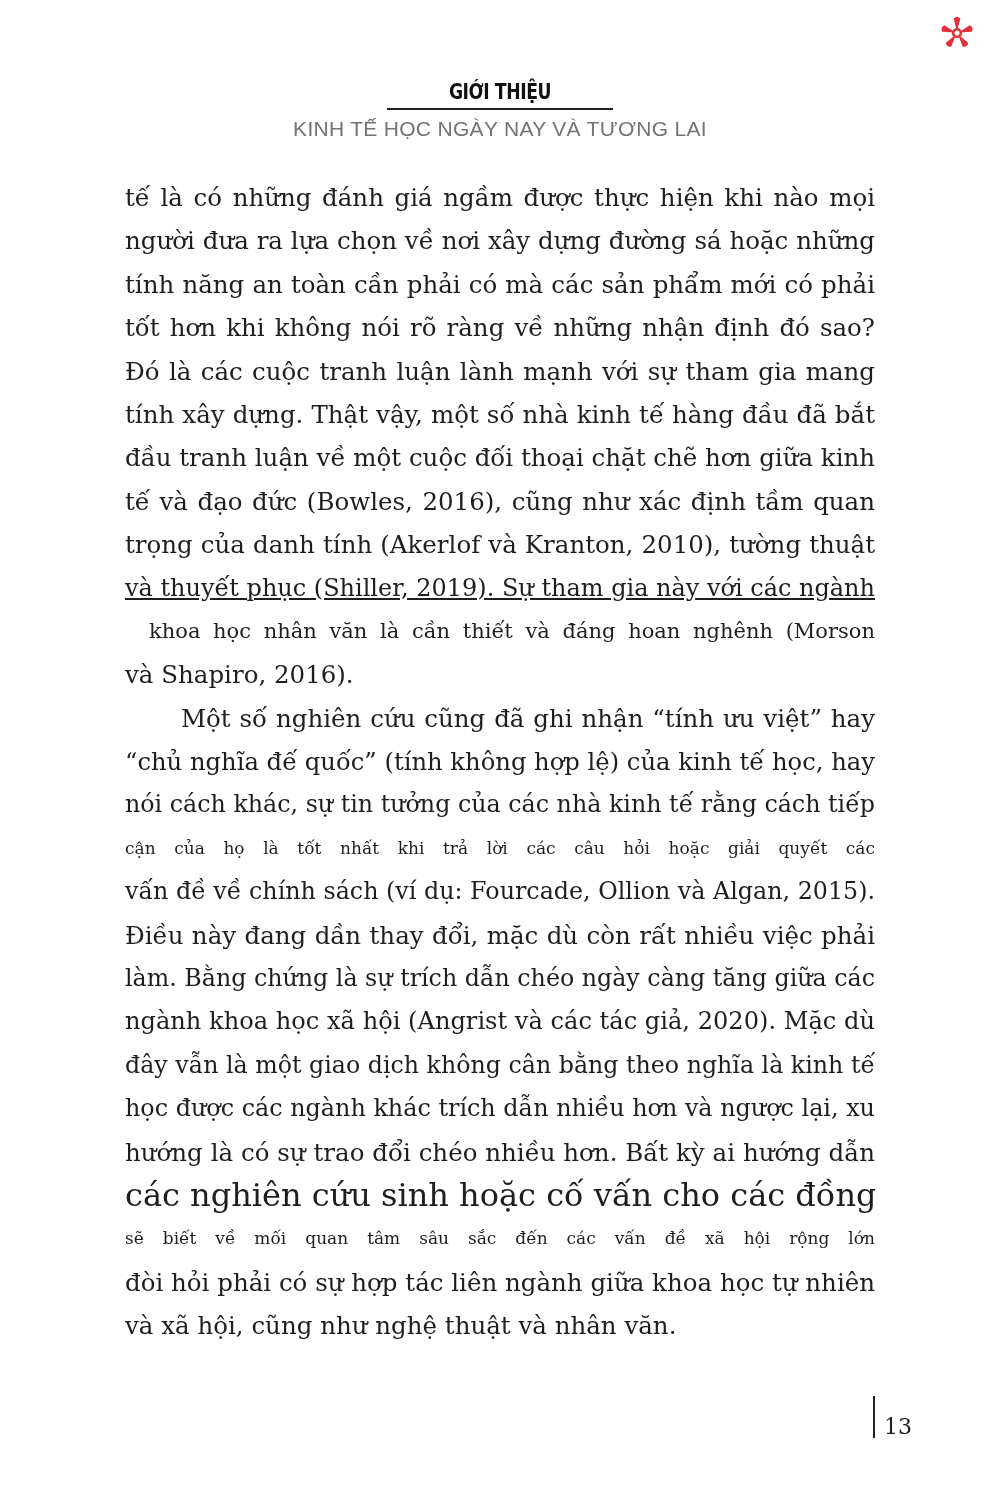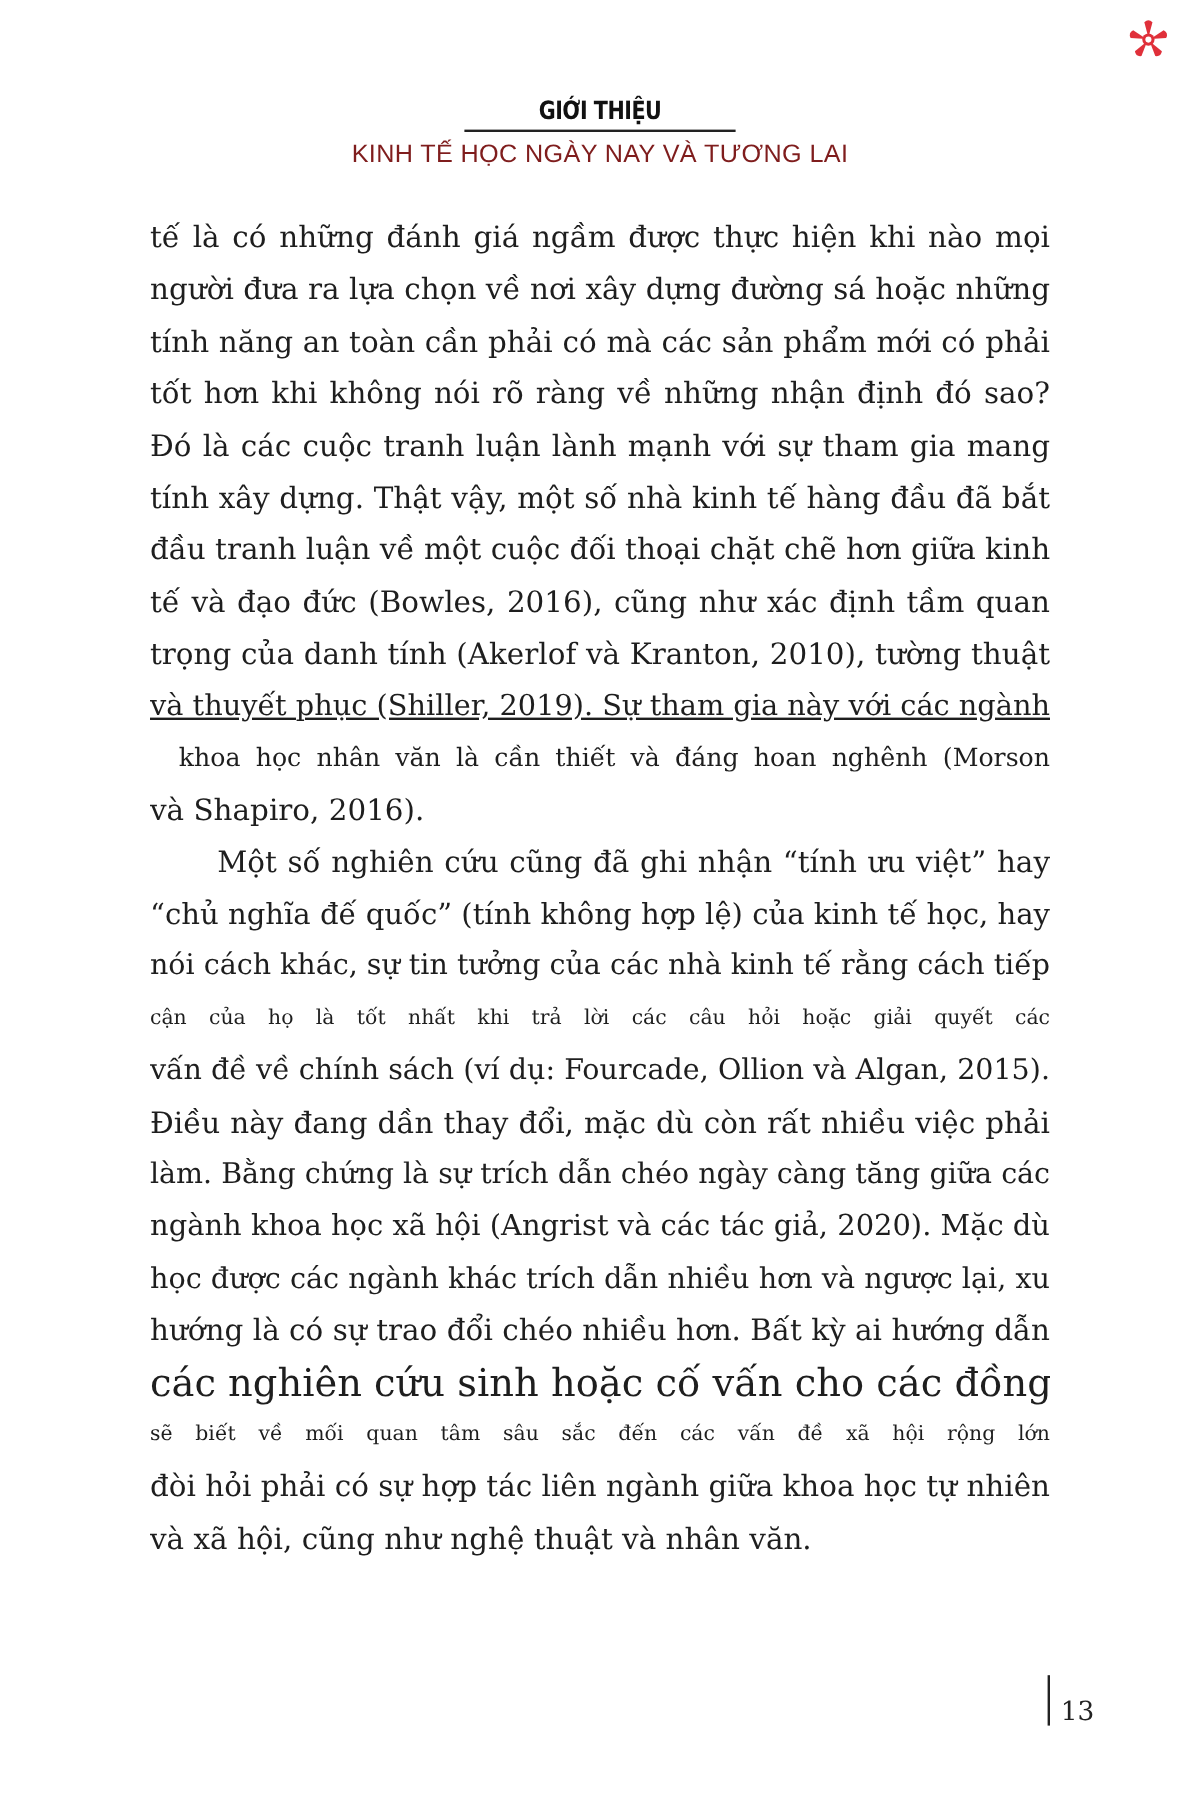--- a/index.html
+++ b/index.html
@@ -5,21 +5,21 @@
   html, body { margin: 0; padding: 0; background: #ffffff; }
   body { width: 1000px; height: 1499px; position: relative; overflow: hidden; }
   .logo { position: absolute; left: 940px; top: 16px; width: 34px; height: 34px; }
   .running-head { position: absolute; left: 0; width: 1000px; text-align: center; }
   .chapter {
     top: 80px; font-family: "DejaVu Sans", sans-serif; font-weight: bold;
     font-size: 21px; color: #111; letter-spacing: -0.5px; transform: scaleX(0.82);
   }
   .rule { position: absolute; left: 387px; top: 108px; width: 226px; height: 2px; background: #222; }
   .subtitle {
-    top: 117px; font-family: "Liberation Sans", sans-serif; font-size: 21px; color: #7f1d1d;
+    top: 117px; font-family: "Liberation Sans", sans-serif; font-size: 21px; color: #737373;
     letter-spacing: 0.3px;
   }
   .body-text {
     position: absolute; left: 125px; top: 176px; width: 750px;
     font-family: "DejaVu Serif", serif; font-size: 24.5px; color: #1e1e1e;
   }
   .line {
     height: 43.4px; line-height: 43.4px; white-space: nowrap;
     text-align: justify; text-align-last: justify; overflow: hidden;
     transform-origin: left center;
@@ -65,20 +65,21 @@
     <div class="line" style="letter-spacing: 0px; font-size: 21px; margin-left: 24px;">khoa học nhân văn là cần thiết và đáng hoan nghênh (Morson</div>
     <div class="line last">và Shapiro, 2016).</div>
     <div class="line indent">Một số nghiên cứu cũng đã ghi nhận “tính ưu việt” hay</div>
     <div class="line" style="letter-spacing: 0px; font-size: 24.25px;">“chủ nghĩa đế quốc” (tính không hợp lệ) của kinh tế học, hay</div>
     <div class="line" style="letter-spacing: 0px; font-size: 23.76px;">nói cách khác, sự tin tưởng của các nhà kinh tế rằng cách tiếp</div>
     <div class="line" style="letter-spacing: 0px; font-size: 17px;">cận của họ là tốt nhất khi trả lời các câu hỏi hoặc giải quyết các</div>
     <div class="line" style="letter-spacing: 0px; font-size: 23.79px;">vấn đề về chính sách (ví dụ: Fourcade, Ollion và Algan, 2015).</div>
     <div class="line">Điều này đang dần thay đổi, mặc dù còn rất nhiều việc phải</div>
     <div class="line" style="letter-spacing: 0px; font-size: 23.73px;">làm. Bằng chứng là sự trích dẫn chéo ngày càng tăng giữa các</div>
     <div class="line" style="letter-spacing: 0px; font-size: 24.12px;">ngành khoa học xã hội (Angrist và các tác giả, 2020). Mặc dù</div>
+    <div class="line" style="letter-spacing: 0px; font-size: 23.71px;">đây vẫn là một giao dịch không cân bằng theo nghĩa là kinh tế</div>
     <div class="line" style="letter-spacing: 0px; font-size: 23.86px;">học được các ngành khác trích dẫn nhiều hơn và ngược lại, xu</div>
     <div class="line">hướng là có sự trao đổi chéo nhiều hơn. Bất kỳ ai hướng dẫn</div>
     <div class="line" style="letter-spacing: 0px; font-size: 32px;">các nghiên cứu sinh hoặc cố vấn cho các đồng nghiệp trẻ hơn</div>
     <div class="line" style="letter-spacing: 0px; font-size: 17px;">sẽ biết về mối quan tâm sâu sắc đến các vấn đề xã hội rộng lớn</div>
     <div class="line" style="letter-spacing: 0px; font-size: 24.5px;">đòi hỏi phải có sự hợp tác liên ngành giữa khoa học tự nhiên</div>
     <div class="line last">và xã hội, cũng như nghệ thuật và nhân văn.</div>
   </div>
 
 <div class="page-rule"></div>
 <div class="page-num">13</div>

